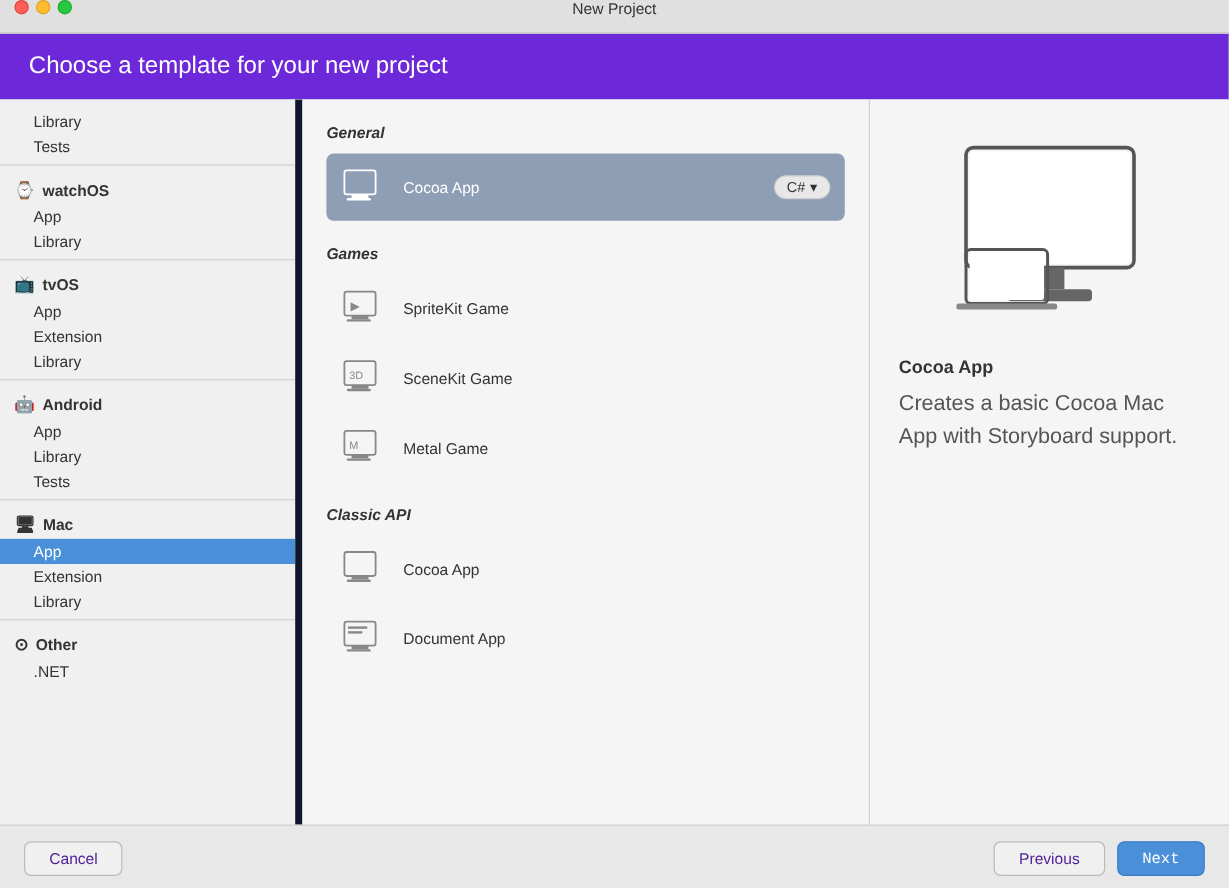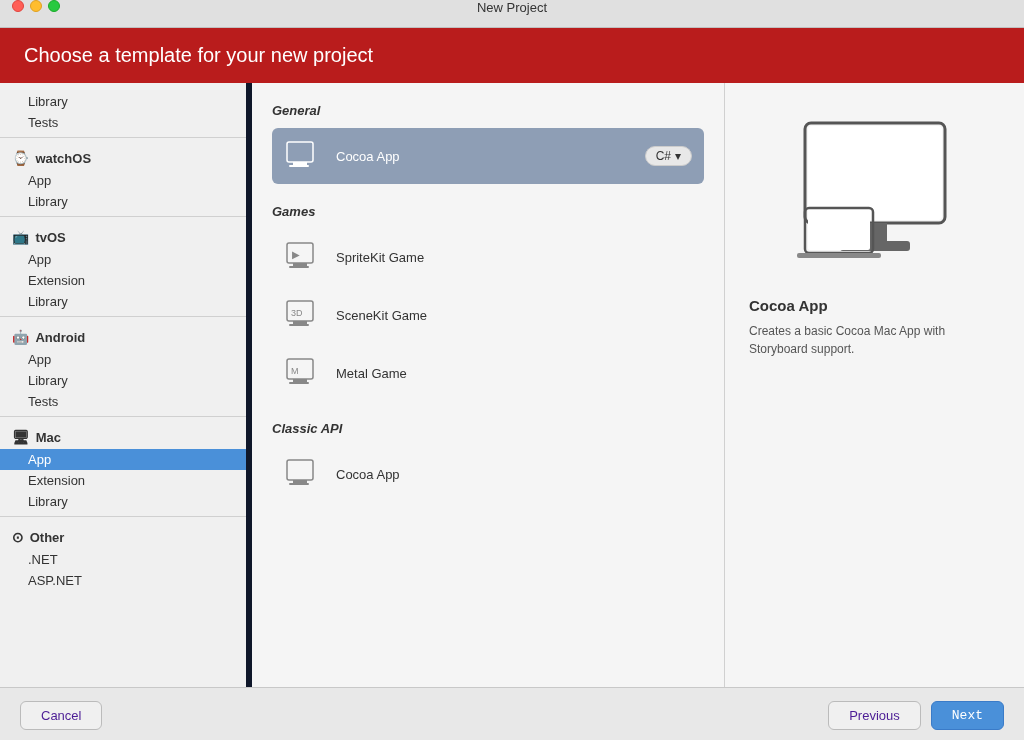--- a/index.html
+++ b/index.html
@@ -36,21 +36,21 @@
     .tl-yellow { background: #ffbd2e; border: 1px solid #dfa123; }
     .tl-green { background: #28c940; border: 1px solid #1aab29; }
     .title-bar-text {
       font-size: 13px;
       color: #333;
       font-weight: 500;
     }
 
     
     .header-banner {
-      background: #b91c1c;
+      background: #6d28d9;
       padding: 16px 24px;
       color: white;
       font-size: 20px;
       font-weight: 400;
     }
 
     
     .main-layout {
       display: flex;
       height: calc(740px - 28px - 52px - 56px);
@@ -170,21 +170,21 @@
       margin-bottom: 20px;
     }
     .preview-title {
       font-size: 15px;
       font-weight: 600;
       color: #333;
       margin-bottom: 8px;
       align-self: flex-start;
     }
     .preview-description {
-      font-size: 12px;
+      font-size: 18px;
       color: #555;
       line-height: 1.5;
       align-self: flex-start;
     }
 
     
     .footer {
       height: 56px;
       background: #e8e8e8;
       border-top: 1px solid #c8c8c8;
@@ -277,21 +277,20 @@
     <div class="sidebar-item">Extension</div>
     <div class="sidebar-item">Library</div>
 
     <div class="sidebar-divider"></div>
 
     <div class="sidebar-section-header">
       <span class="icon">⊙</span>
       <span>Other</span>
     </div>
     <div class="sidebar-item">.NET</div>
-    <div class="sidebar-item">ASP.NET</div>
 
   </div>
 
   <div class="content-area">
 
     <div class="section-label">General</div>
     <div class="template-grid">
       <div class="template-item selected">
         <div class="template-icon">
           <svg width="38" height="32" viewBox="0 0 38 32">
@@ -349,20 +348,32 @@
     <div class="template-grid">
       <div class="template-item">
         <div class="template-icon">
           <svg width="38" height="32" viewBox="0 0 38 32">
             <rect x="2" y="2" width="26" height="20" rx="2" fill="none" stroke="#888" stroke-width="1.5"></rect>
             <rect x="8" y="22" width="14" height="3" fill="#888"></rect>
             <rect x="4" y="25" width="20" height="2" rx="1" fill="#888"></rect>
           </svg>
         </div>
         <span class="template-name">Cocoa App</span>
+      </div>
+      <div class="template-item">
+        <div class="template-icon">
+          <svg width="38" height="32" viewBox="0 0 38 32">
+            <rect x="2" y="2" width="26" height="20" rx="2" fill="none" stroke="#888" stroke-width="1.5"></rect>
+            <rect x="8" y="22" width="14" height="3" fill="#888"></rect>
+            <rect x="4" y="25" width="20" height="2" rx="1" fill="#888"></rect>
+            <rect x="5" y="6" width="16" height="2" fill="#888"></rect>
+            <rect x="5" y="10" width="12" height="2" fill="#888"></rect>
+          </svg>
+        </div>
+        <span class="template-name">Document App</span>
       </div>
     </div>
 
   </div>
 
   <div class="preview-panel">
     <div class="preview-illustration">
       <svg width="200" height="160" viewBox="0 0 200 160">
 
         <rect x="30" y="10" width="140" height="100" rx="6" fill="none" stroke="#555" stroke-width="3"></rect>

